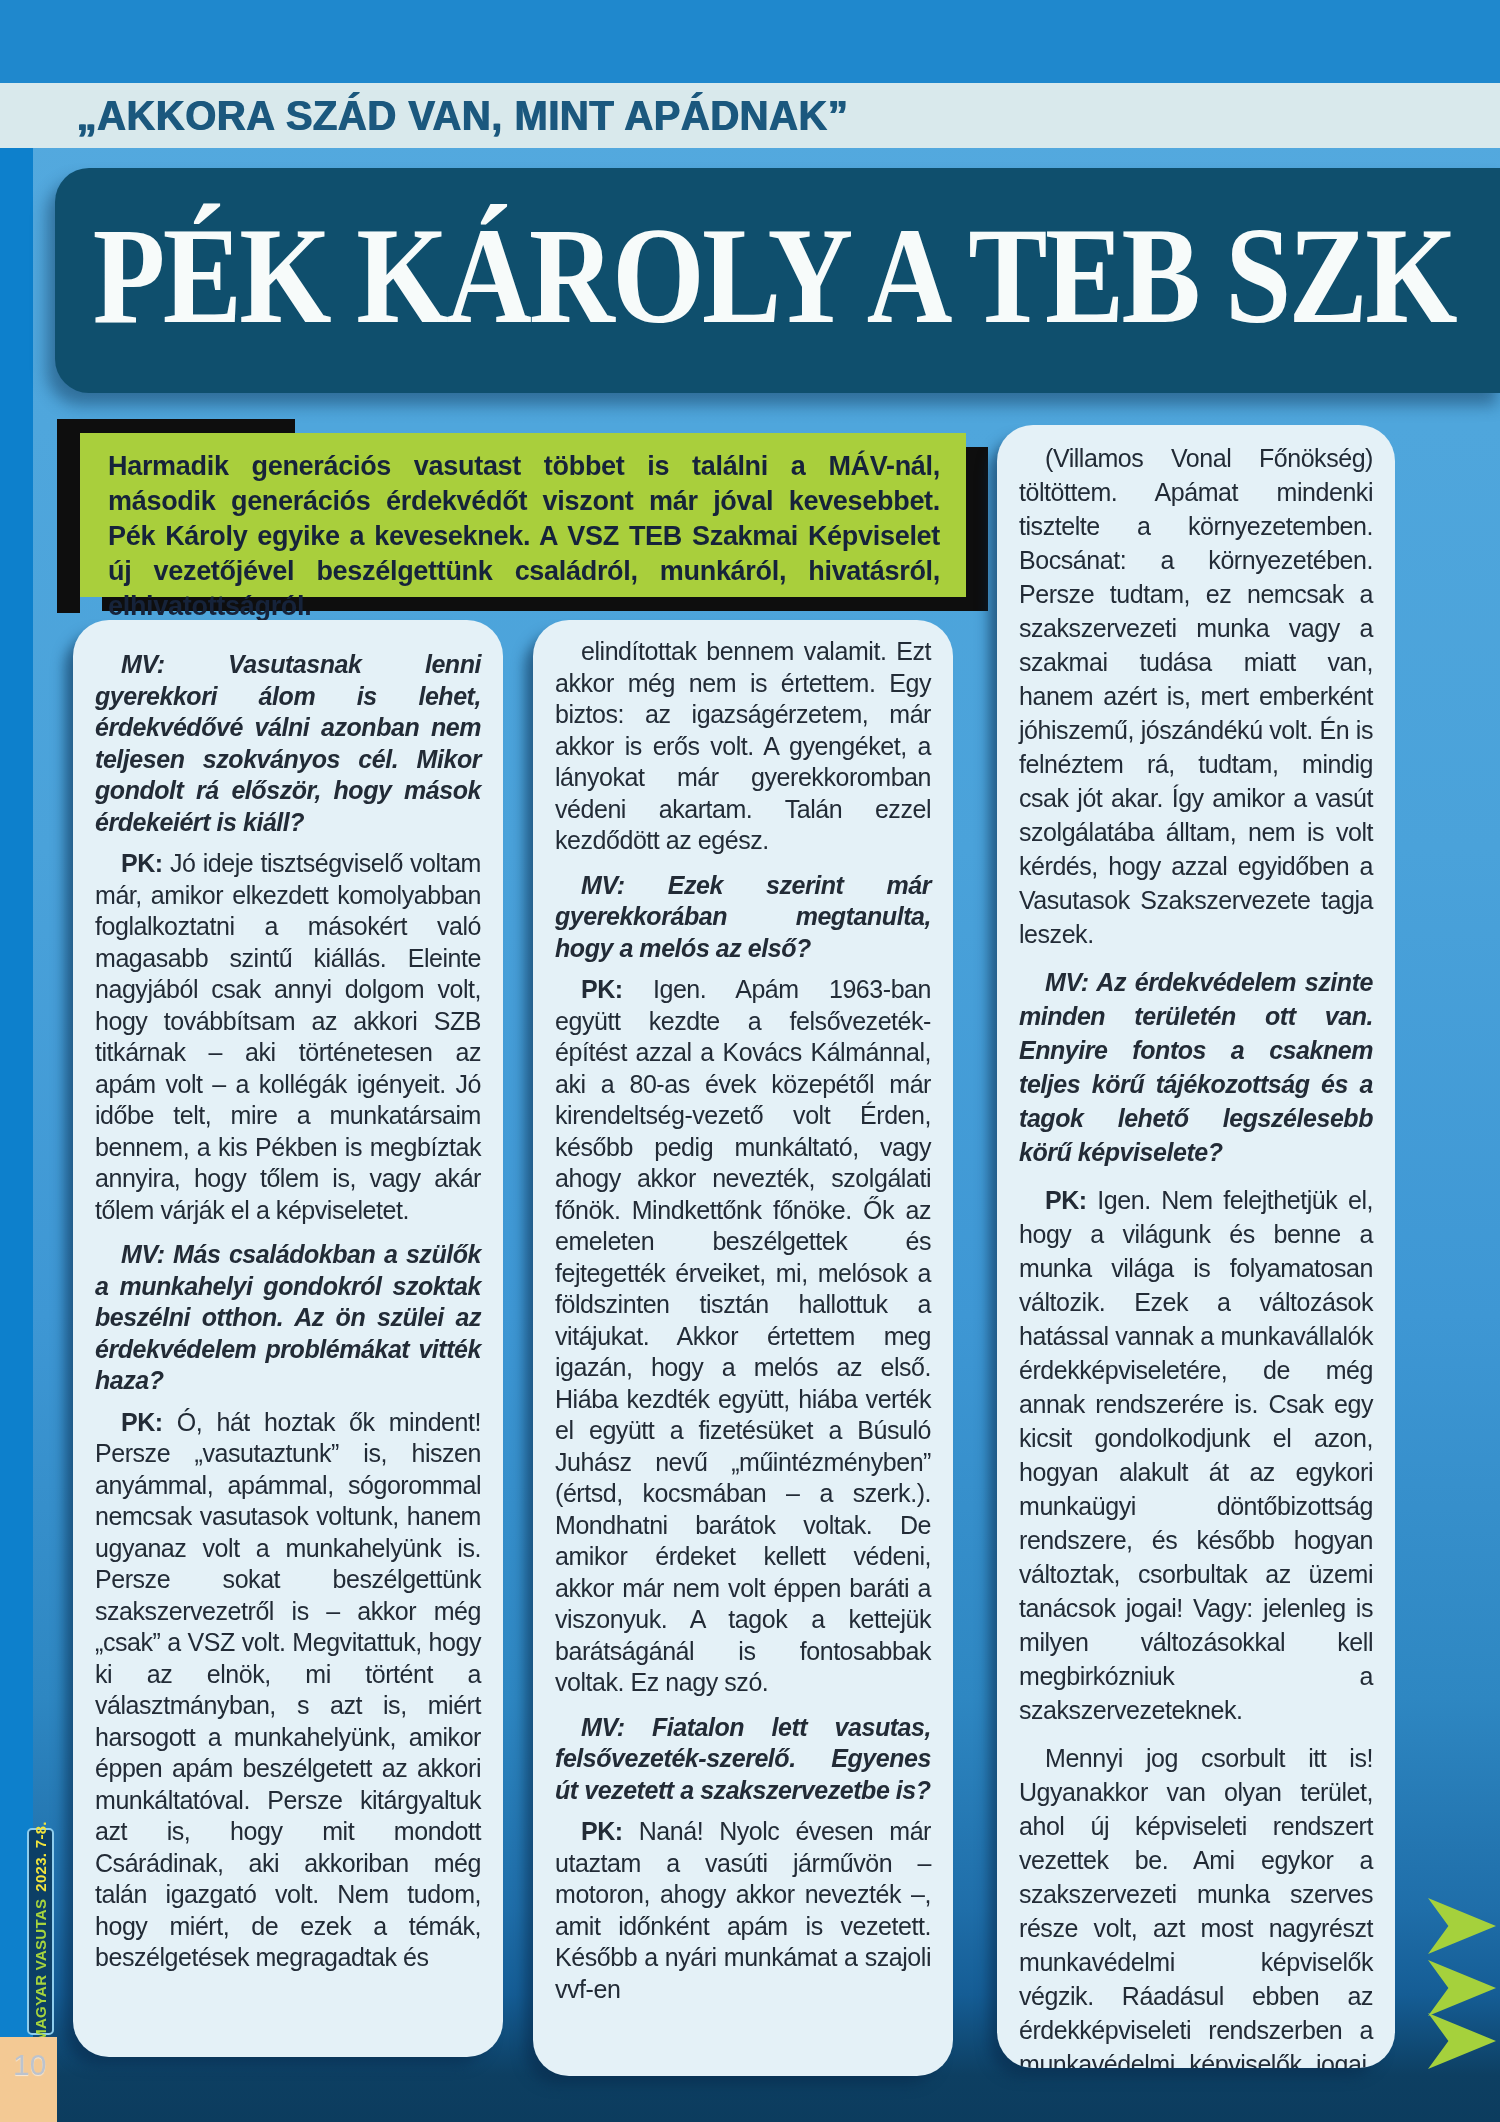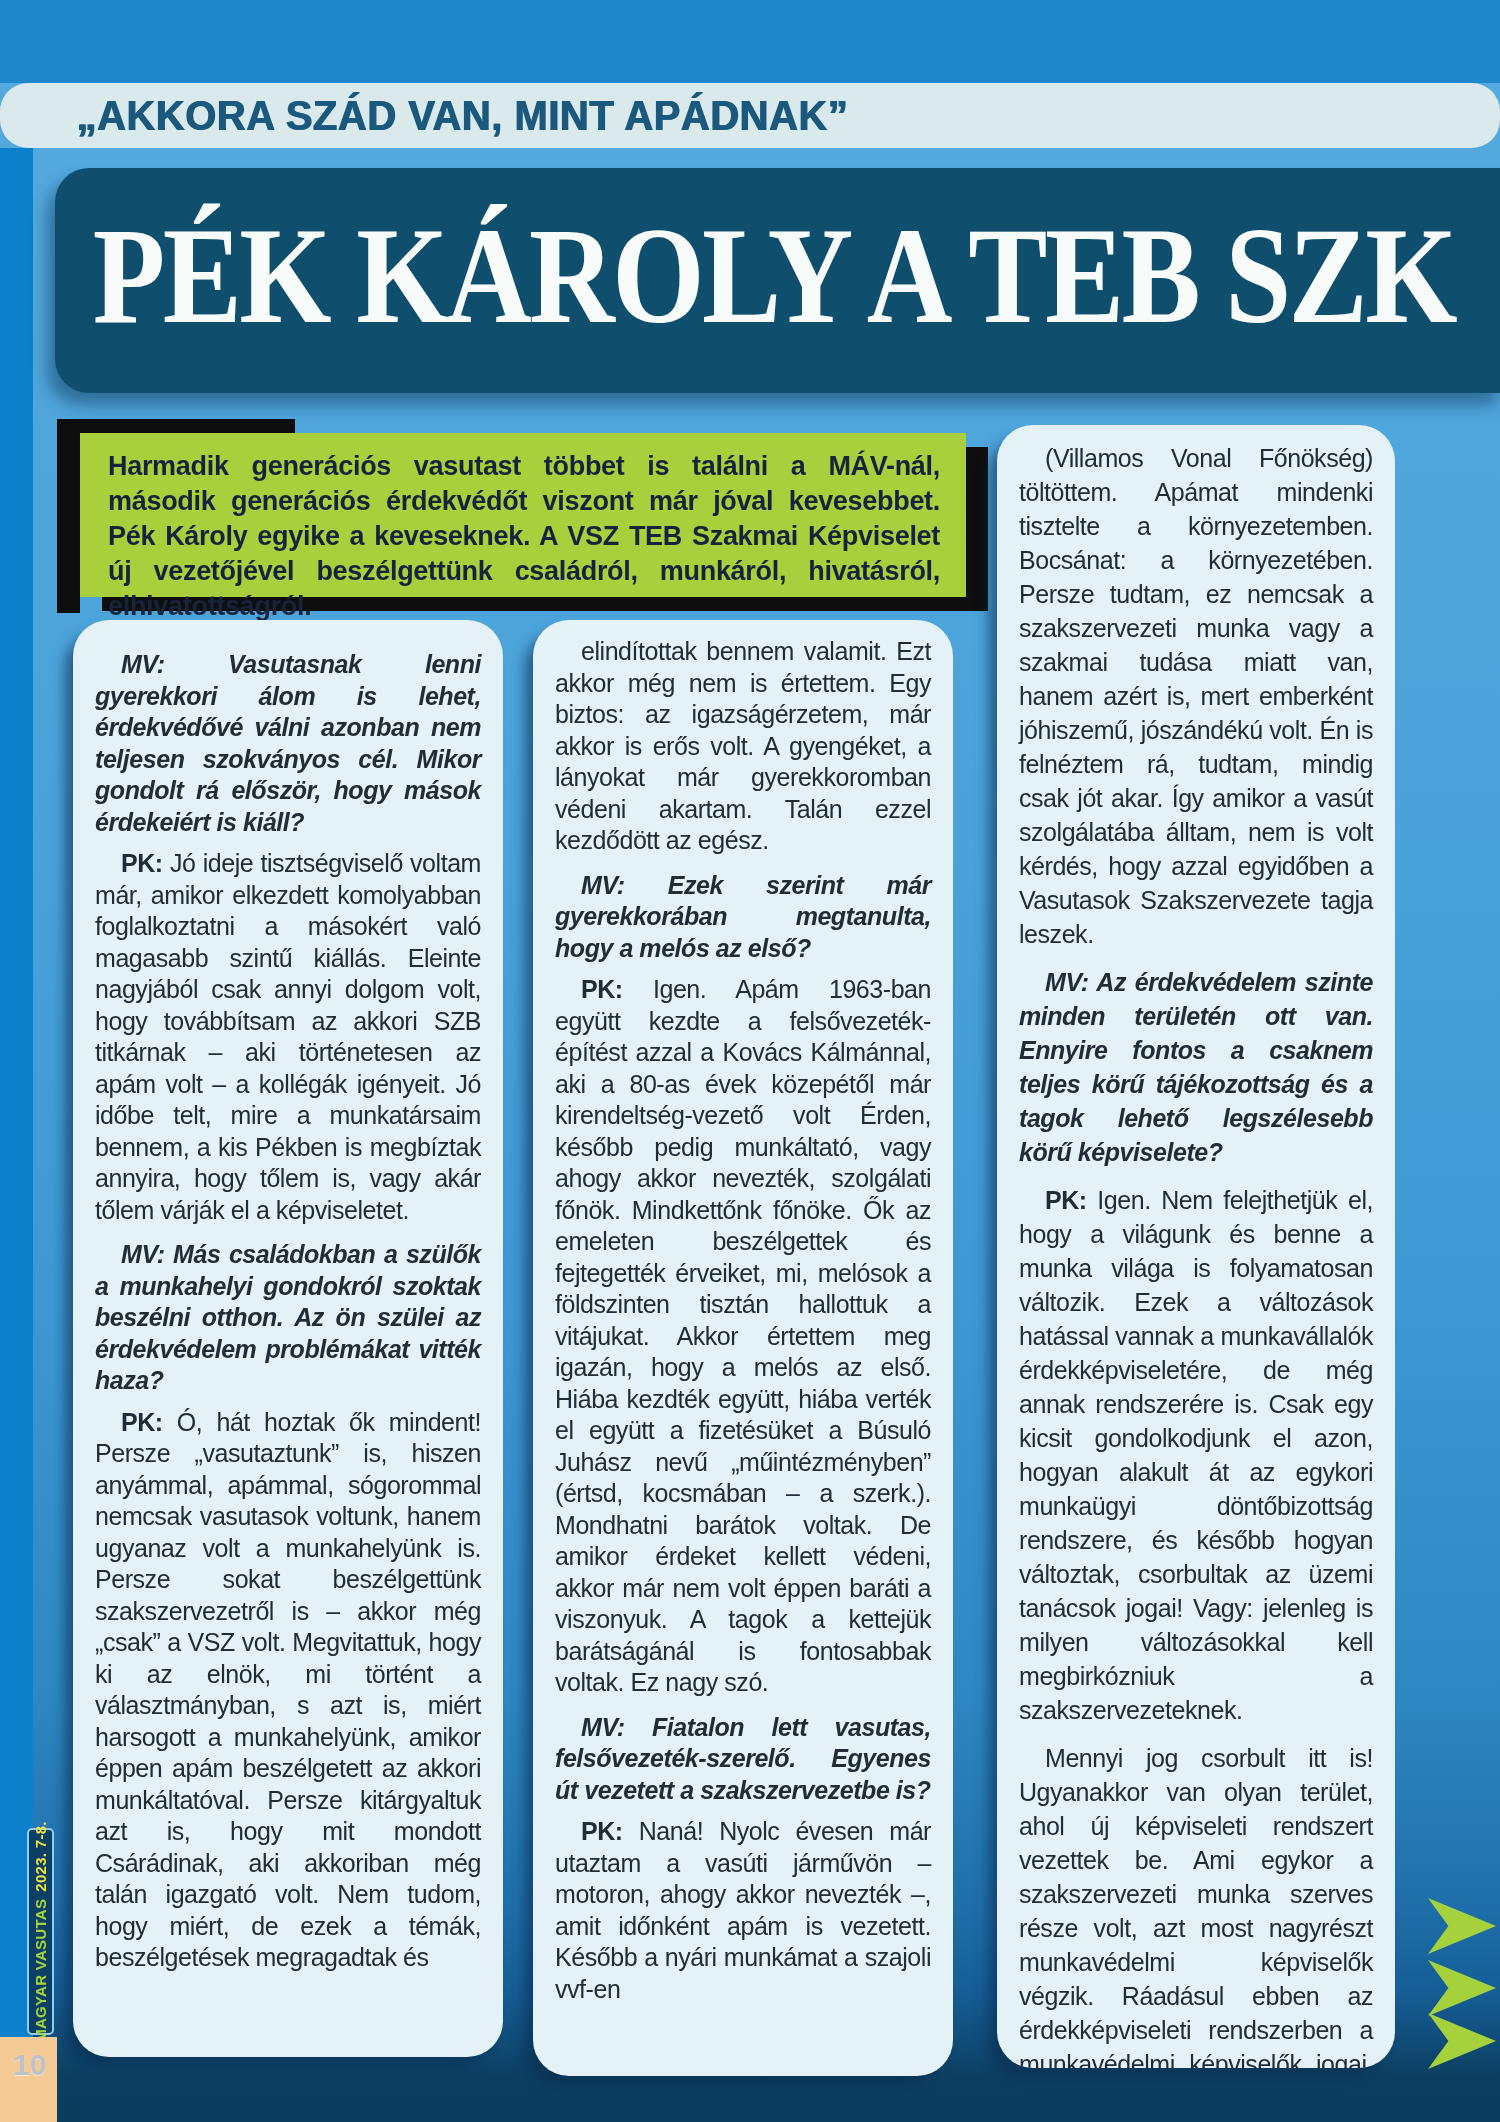--- a/index.html
+++ b/index.html
@@ -5,21 +5,21 @@
   html,body{margin:0;padding:0;background:#333;}
   #page{
     position:relative;width:1500px;height:2122px;overflow:hidden;
     font-family:"Liberation Sans",sans-serif;
     background:linear-gradient(180deg,
       #55aadf 0%,#4fa6dc 20%,#4aa2da 40%,#3e97d4 62%,
       #2e87c2 80%,#1f6ea9 90%,#155d95 94%,#0d3f62 97.8%,#0c3c5e 100%);
   }
   
   .topband{position:absolute;left:0;top:0;width:1500px;height:83px;background:#1f88cd;}
-  .quotebar{position:absolute;left:0;top:83px;width:1500px;height:65px;background:#d9e9ec;border-radius:28px;}
+  .quotebar{position:absolute;left:0;top:83px;width:1500px;height:65px;background:#d9e9ec;}
   .quotebar span{
     display:block;padding-left:76px;line-height:65px;
     font-weight:bold;font-size:40px;color:#1b587e;letter-spacing:.5px;
     text-shadow:1.2px 0 0 #1b587e;
     transform:scaleY(1.06);transform-origin:0 50%;white-space:nowrap;
   }
   .edgestrip{position:absolute;left:0;top:148px;width:33px;height:1889px;background:#0d80cc;}
   
   .titlebox{
     position:absolute;left:55px;top:168px;width:1450px;height:225px;
@@ -67,21 +67,21 @@
     position:absolute;left:27px;top:2035px;width:207px;height:27px;
     transform:rotate(-90deg);transform-origin:0 0;
     background:#0c3f66;border:2px solid #8fcdec;border-radius:5px;
     box-sizing:border-box;display:flex;align-items:center;justify-content:center;gap:7px;
   }
   .magtag .name{color:#a6d43d;font-weight:bold;font-size:15px;letter-spacing:.3px;white-space:nowrap;}
   .magtag .issue{color:#f3e53c;font-weight:bold;font-size:15px;letter-spacing:.3px;white-space:nowrap;}
   
   .folio-box{position:absolute;left:0;top:2037px;width:57px;height:85px;background:#f3c994;z-index:4;}
   .folio-box span{
-    position:absolute;left:13px;top:11px;font-weight:bold;font-size:30px;color:#bcc3cd;
+    position:absolute;left:13px;top:11px;font-weight:normal;font-size:30px;color:#bcc3cd;
     text-shadow:0 1px 1px rgba(255,255,255,.6);
   }
   
   .arrow{
     position:absolute;left:1428px;width:68px;height:56px;background:#a5d13c;
     clip-path:polygon(0 0,100% 50%,0 100%,30% 50%);
   }
   .arrow.a1{top:1898px;} .arrow.a2{top:1960px;} .arrow.a3{top:2013px;}
 </style>
 </head>

